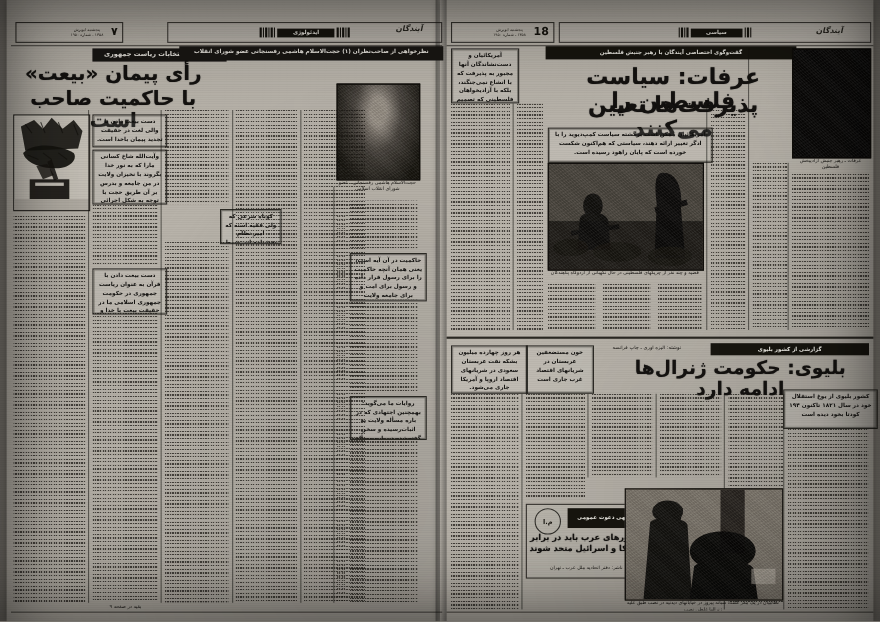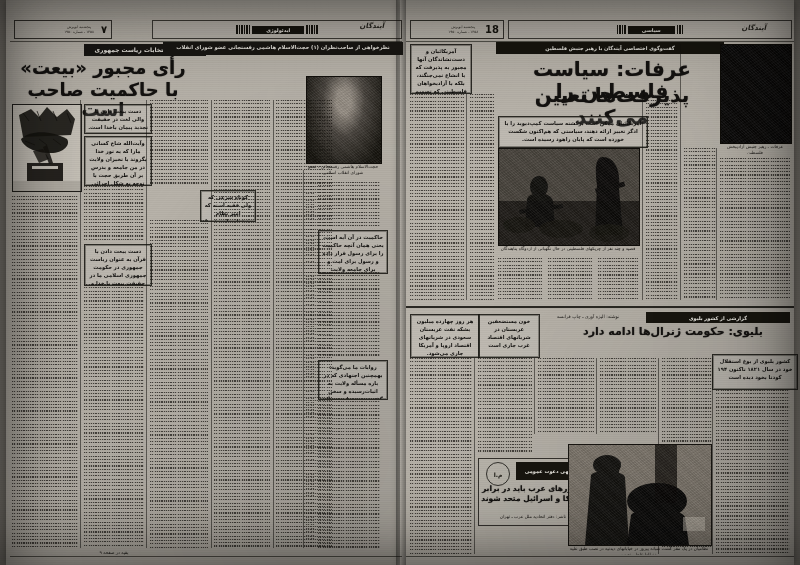--- a/index.html
+++ b/index.html
@@ -174,21 +174,21 @@
         <i></i>
         <i></i>
         <i></i>
     </span>
   </div>
   <div class="logo" style="left:360px;top:22px;">آیندگان</div>
   <div class="hrule" style="left:10px;top:41px;width:392px;"></div>
 
   <div class="kicker" style="left:84px;top:44px;width:114px;height:10px;text-align:center;">بمناسبت انتخابات ریاست جمهوری</div>
 
-  <div class="hl" style="left:8px;top:58px;width:190px;font-size:18px;">رأی مجبور «بیعت»</div>
+  <div class="hl" style="left:8px;top:58px;width:190px;font-size:18px;">رأی پیمان «بیعت»</div>
   <div class="hl" style="left:8px;top:80px;width:190px;font-size:18px;">با حاکمیت صاحب است</div>
 
   <div class="kicker" style="left:163px;top:42px;width:232px;height:11px;font-size:5.2px;">نظرخواهی از صاحب‌نظران (۱) حجت‌الاسلام هاشمی رفسنجانی عضو شورای انقلاب</div>
 
   <div class="photo ballot" style="left:12px;top:104px;width:68px;height:86px;">
     <svg class="ballot-art" viewBox="0 0 68 86" preserveAspectRatio="none">
       <rect x="0" y="0" width="68" height="86" fill="#c9c4ba"></rect>
       <g fill="#15130f">
         <path d="M6 10 L18 4 L26 12 L34 2 L44 12 L54 4 L62 14 L58 30 L10 32 Z" opacity=".88"></path>
         <path d="M8 34 C18 24, 40 26, 54 34 C58 40, 50 48, 38 48 C22 48, 10 42, 8 34 Z" opacity=".92"></path>
@@ -358,21 +358,21 @@
   <div class="thickrule" style="left:406px;top:306px;width:388px;"></div>
 
   <div class="pullbox" style="left:410px;top:314px;width:62px;height:38px;">هر روز چهارده میلیون بشکه نفت عربستان سعودی در شریانهای اقتصاد اروپا و آمریکا جاری می‌شود.</div>
   <div class="pullbox" style="left:478px;top:314px;width:54px;height:38px;">خون مستضعفین عربستان در شریانهای اقتصاد غرب جاری است</div>
 
   <div class="blackstrip center" style="left:646px;top:312px;width:144px;height:11px;">
     <div class="t">گزارشی از کشور بلیوی</div>
   </div>
   <div class="caption" style="left:540px;top:314px;width:96px;height:8px;font-size:4.6px;">نوشته: الیزه آوری ـ چاپ فرانسه</div>
 
-  <div class="hl" style="left:556px;top:326px;width:234px;font-size:11px;">بلیوی: حکومت ژنرال‌ها ادامه دارد</div>
+  <div class="hl" style="left:556px;top:326px;width:234px;font-size:17px;">بلیوی: حکومت ژنرال‌ها ادامه دارد</div>
 
   <div class="pullbox" style="left:712px;top:354px;width:78px;height:30px;">کشور بلیوی از یوغ استقلال خود در سال ۱۸۲۱ تاکنون ۱۹۴ کودتا بخود دیده است</div>
 
   <div class="col" style="left:410px;top:358px;width:62px;height:196px;">
       <div class="lines"></div>
     </div>
   <div class="col" style="left:478px;top:358px;width:54px;height:96px;">
       <div class="lines"></div>
     </div>
   <div class="col" style="left:538px;top:358px;width:56px;height:74px;">

